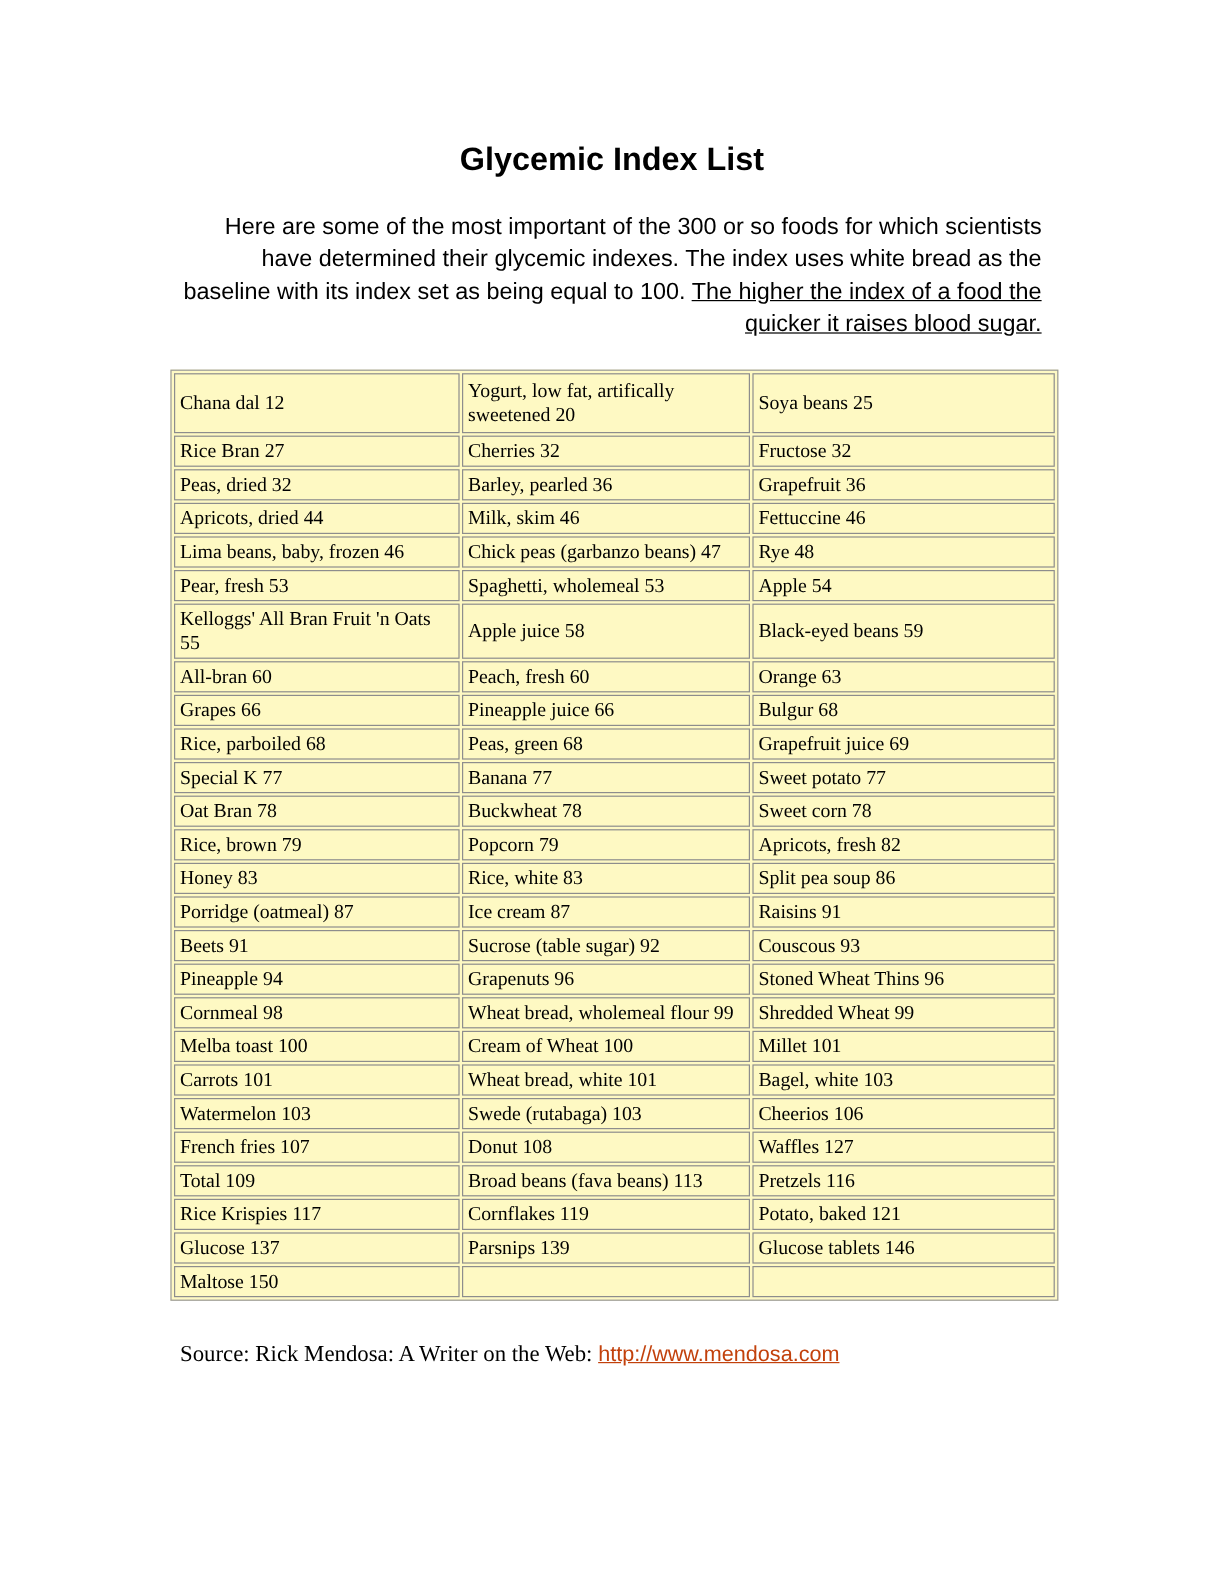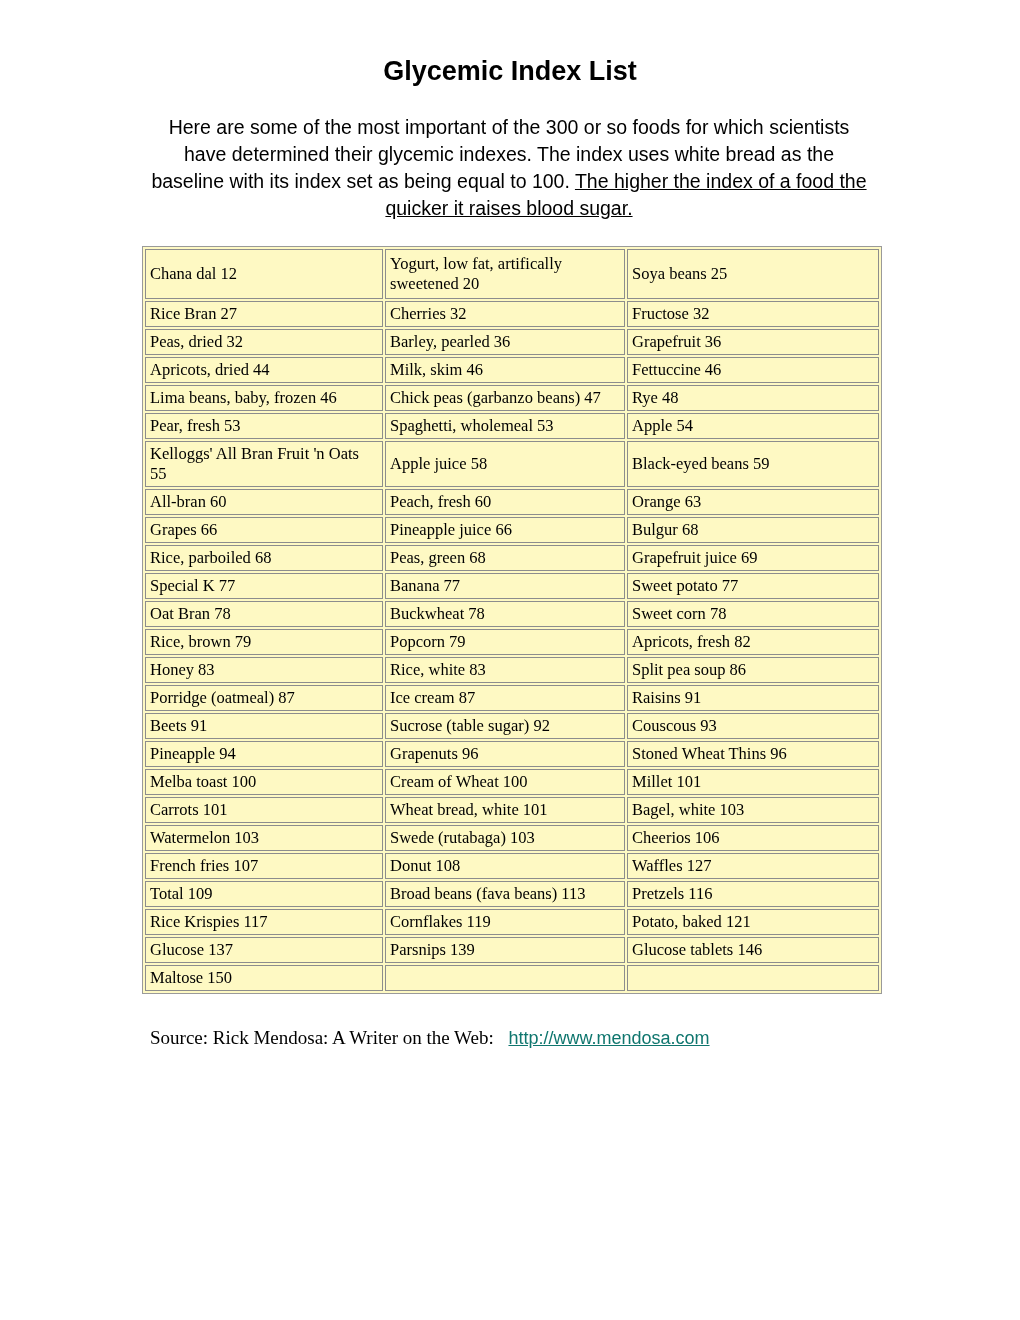--- a/index.html
+++ b/index.html
@@ -17,37 +17,37 @@
   .page {
     position: relative;
     width: 1020px;
     height: 1320px;
     box-sizing: border-box;
   }
 
   
   .doc-title {
     margin: 0;
-    padding-top: 54px;
+    padding-top: 116px;
     text-align: center;
     font-family: "Liberation Sans", "DejaVu Sans", sans-serif;
     font-weight: bold;
     font-size: 27px;
     line-height: 34px;
     letter-spacing: 0px;
   }
 
   
   .intro {
     margin: 0;
     padding: 26px 152px 0 150px;
     font-family: "Liberation Sans", "DejaVu Sans", sans-serif;
     font-size: 19.5px;
     line-height: 27px;
-    text-align: center;
+    text-align: right;
   }
   .intro .u {
     text-decoration: underline;
   }
 
   
   .table-wrap {
     padding: 24px 0 0 142px;
   }
   table.gi {
@@ -84,23 +84,22 @@
   .source {
     margin: 0;
     padding: 32px 0 0 150px;
     font-family: "Liberation Serif", "DejaVu Serif", serif;
     font-size: 19px;
     line-height: 24px;
   }
   .source a {
     font-family: "Liberation Sans", "DejaVu Sans", sans-serif;
     font-size: 18px;
-    color: #0f766e;
+    color: #c2410c;
     text-decoration: underline;
-    margin-left: 10px;
   }
 </style>
 </head>
 <body>
 
 <div class="page">
 
   <h1 class="doc-title">Glycemic Index List</h1>
 
   <p class="intro">
@@ -194,20 +193,25 @@
             <td>Beets 91</td>
             <td>Sucrose (table sugar) 92</td>
             <td>Couscous 93</td>
           </tr>
           <tr>
             <td>Pineapple 94</td>
             <td>Grapenuts 96</td>
             <td>Stoned Wheat Thins 96</td>
           </tr>
           <tr>
+            <td>Cornmeal 98</td>
+            <td>Wheat bread, wholemeal flour 99</td>
+            <td>Shredded Wheat 99</td>
+          </tr>
+          <tr>
             <td>Melba toast 100</td>
             <td>Cream of Wheat 100</td>
             <td>Millet 101</td>
           </tr>
           <tr>
             <td>Carrots 101</td>
             <td>Wheat bread, white 101</td>
             <td>Bagel, white 103</td>
           </tr>
           <tr>

